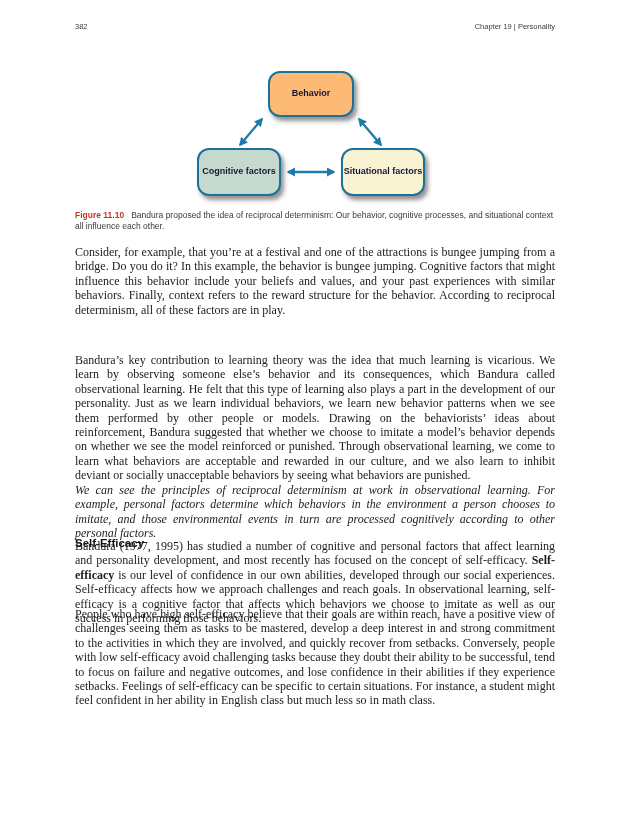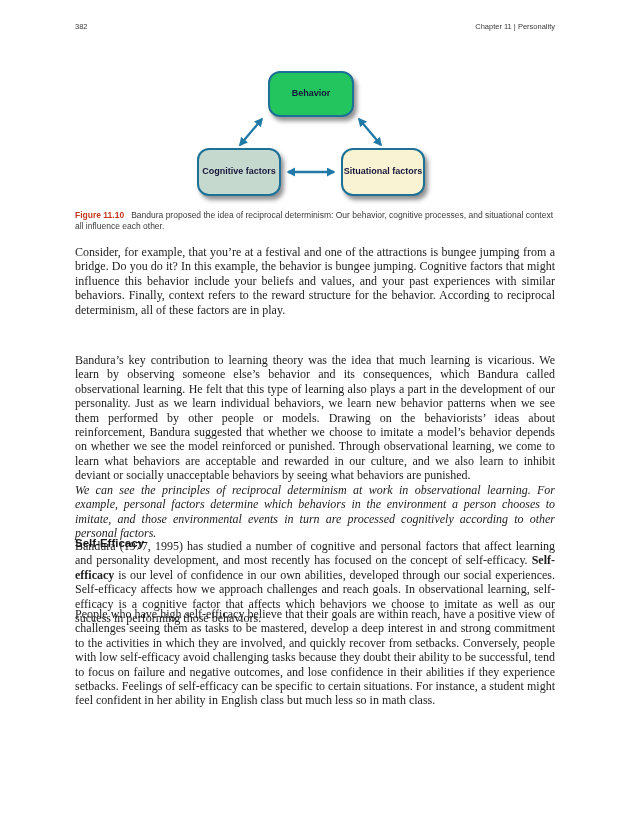--- a/index.html
+++ b/index.html
@@ -81,35 +81,35 @@
     font-size: 7px; color: #aaaaaa;
   }
 </style>
 </head>
 <body>
 
 <div class="page">
 
   <div class="running-header">
     <span>382</span>
-    <span>Chapter 11 | Personality</span>
+    <span>Chapter 19 | Personality</span>
   </div>
 
   <div class="diagram">
     <svg width="480" height="150" viewBox="0 0 480 150">
       <defs>
         <marker id="ah" markerWidth="10" markerHeight="10" refX="7" refY="4.5" orient="auto-start-reverse" markerUnits="userSpaceOnUse">
           <path d="M0,0 L8.5,4.5 L0,9 z" fill="#2179a8"></path>
         </marker>
       </defs>
       <line x1="165" y1="85" x2="187" y2="59" stroke="#2179a8" stroke-width="2.3" marker-start="url(#ah)" marker-end="url(#ah)"></line>
       <line x1="284" y1="59" x2="306" y2="85" stroke="#2179a8" stroke-width="2.3" marker-start="url(#ah)" marker-end="url(#ah)"></line>
       <line x1="213" y1="112" x2="259" y2="112" stroke="#2179a8" stroke-width="2.3" marker-start="url(#ah)" marker-end="url(#ah)"></line>
     </svg>
-    <div class="node node-behavior" style="background-color: #22c55e;">
+    <div class="node node-behavior" style="background-color: #fdba74;">
       <span>Behavior</span>
     </div>
     <div class="node node-cognitive" style="background-color: rgb(198, 217, 206);">
       <span>Cognitive factors</span>
     </div>
     <div class="node node-situational" style="background-color: rgb(249, 243, 212);">
       <span>Situational factors</span>
     </div>
   </div>
 

